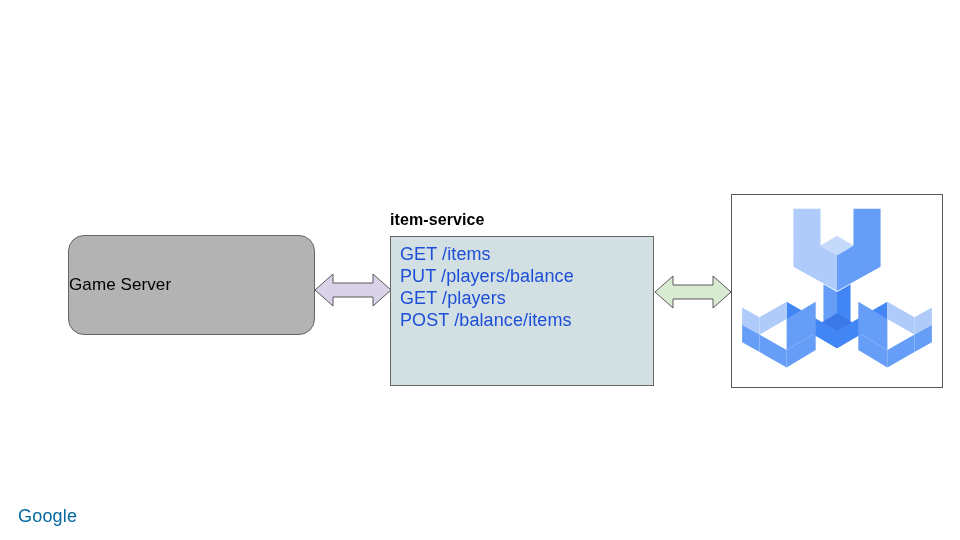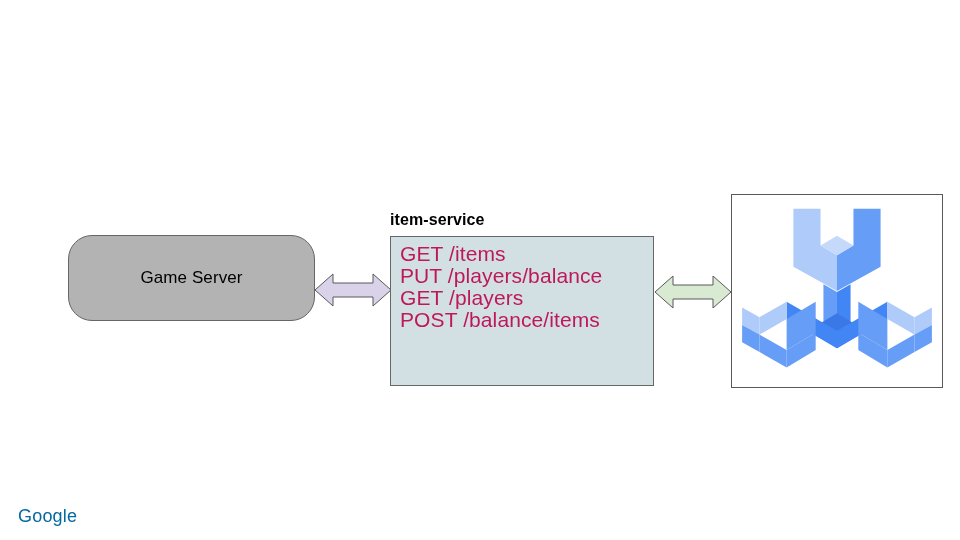--- a/index.html
+++ b/index.html
@@ -20,28 +20,27 @@
     position: absolute;
     inset: 0;
   }
 
   
   .game-server-node {
     position: absolute;
     left: 68px;
     top: 235px;
     width: 247px;
-    height: 86px;
+    height: 100px;
     background: #b3b3b3;
     border: 1px solid #666666;
-    border-radius: 24px;
+    border-radius: 16px;
     box-sizing: border-box;
     display: flex;
     align-items: center;
-    justify-content: center;
   }
   .game-server-label {
     font-size: 17px;
     color: #000000;
     line-height: 1.1;
     text-align: center;
     letter-spacing: .1px;
   }
 
   
@@ -69,23 +68,23 @@
   .endpoint-list {
     position: absolute;
     left: 400px;
     top: 243px;
     width: 250px;
     margin: 0;
     padding: 0;
     list-style: none;
   }
   .endpoint-item {
-    font-size: 21px;
+    font-size: 18px;
     line-height: 22px;
-    color: #be185d;
+    color: #1d4ed8;
     white-space: nowrap;
     letter-spacing: .1px;
   }
 
   
   .arrow {
     position: absolute;
   }
 
   

